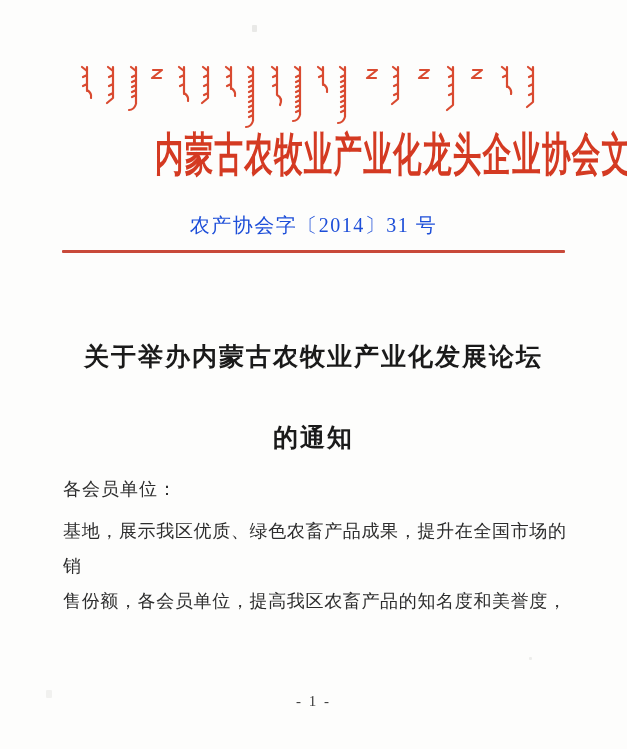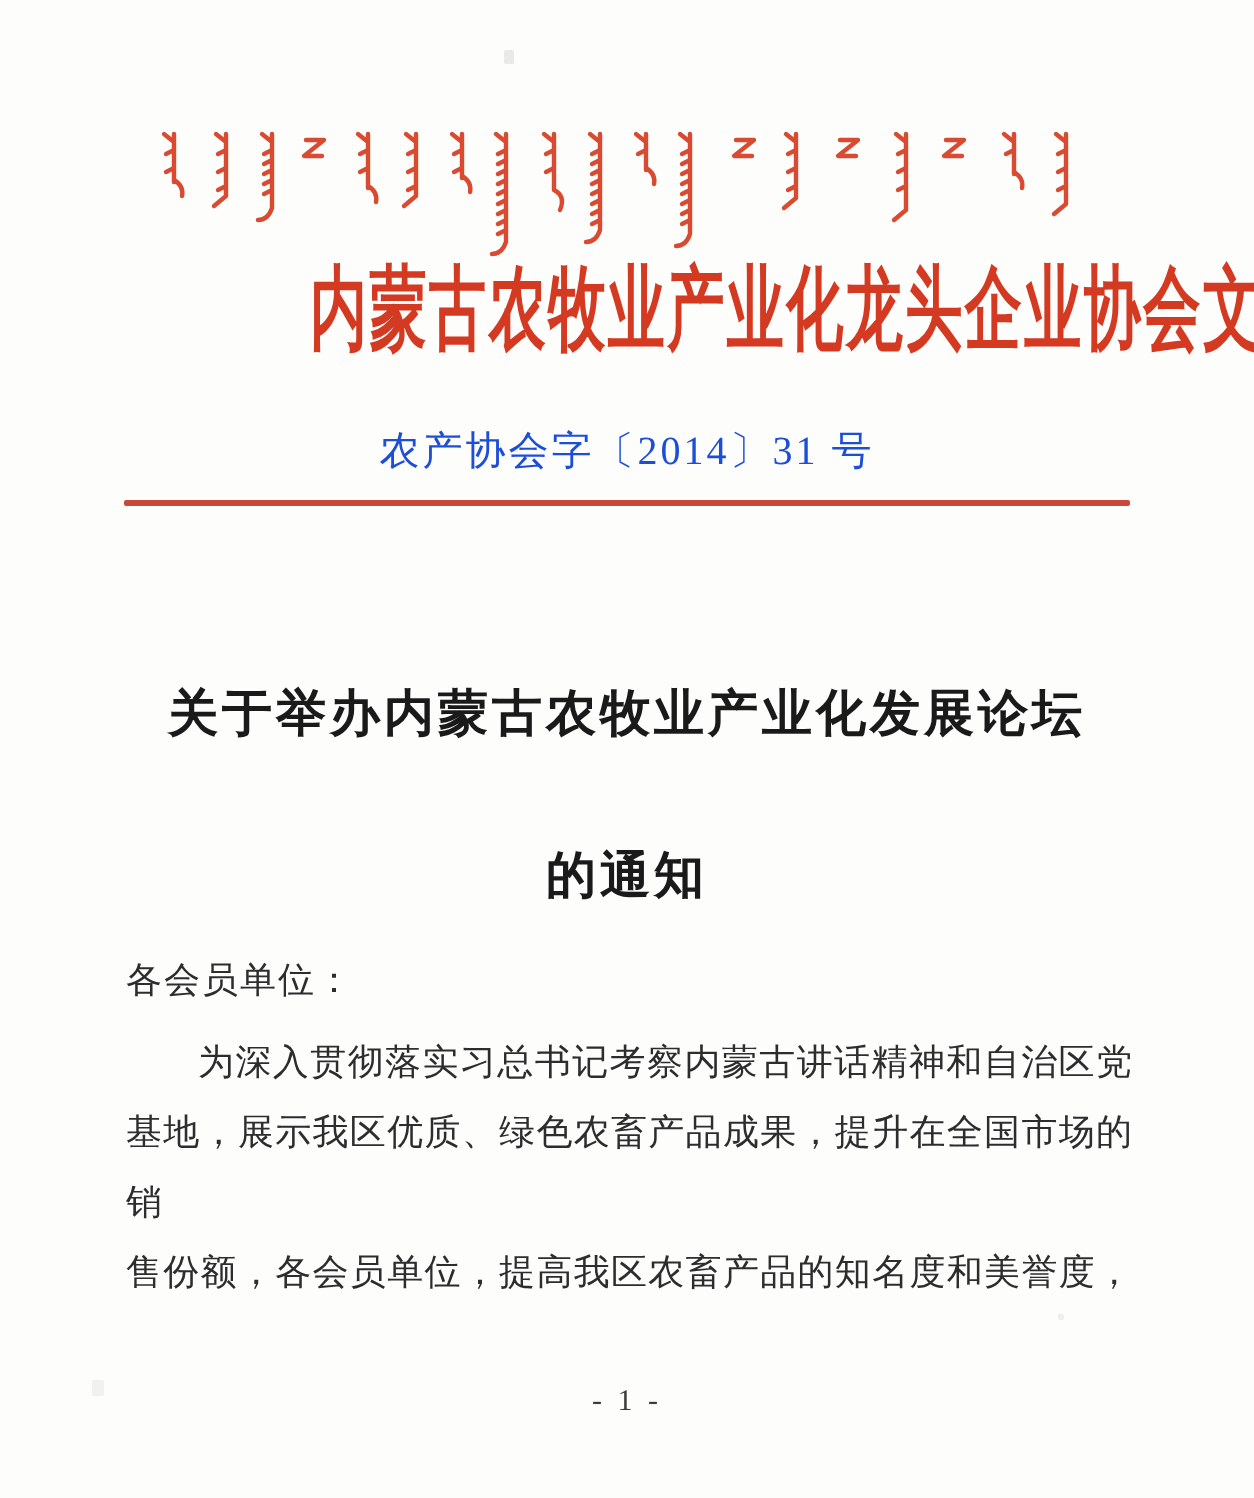--- a/index.html
+++ b/index.html
@@ -86,20 +86,21 @@
     left: 63px;
     top: 474px;
     width: 503px;
     font-size: 18px;
     color: #2d2d2d;
   }
   .salutation {
     line-height: 32px;
     letter-spacing: 1px;
     margin-bottom: 8px;
+    font-family: Liberation Mono, monospace;
   }
   .para-line {
     line-height: 35px;
     text-align: justify;
     text-align-last: justify;
   }
   .para-line.indent { text-indent: 2em; }
 
   
   .page-number {
@@ -156,21 +157,20 @@
 
   <div class="doc-number">农产协会字〔2014〕31 号</div>
 
   <div class="masthead-rule" style="background: rgb(200, 73, 58);"></div>
 
   <div class="doc-title-line l1">关于举办内蒙古农牧业产业化发展论坛</div>
   <div class="doc-title-line l2">的通知</div>
 
   <div class="body-block">
     <div class="salutation">各会员单位：</div>
-    <div class="para-line indent">为深入贯彻落实习总书记考察内蒙古讲话精神和自治区党</div>
     <div class="para-line">基地，展示我区优质、绿色农畜产品成果，提升在全国市场的销</div>
     <div class="para-line">售份额，各会员单位，提高我区农畜产品的知名度和美誉度，</div>
   </div>
 
   <div class="page-number">- 1 -</div>
 
   <div class="speck s1"></div>
   <div class="speck s2"></div>
   <div class="speck s3"></div>
 

